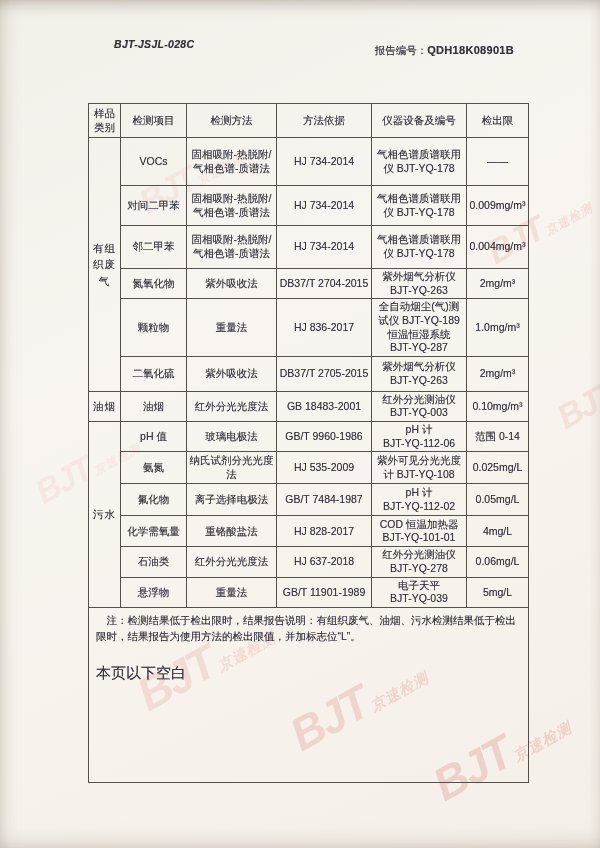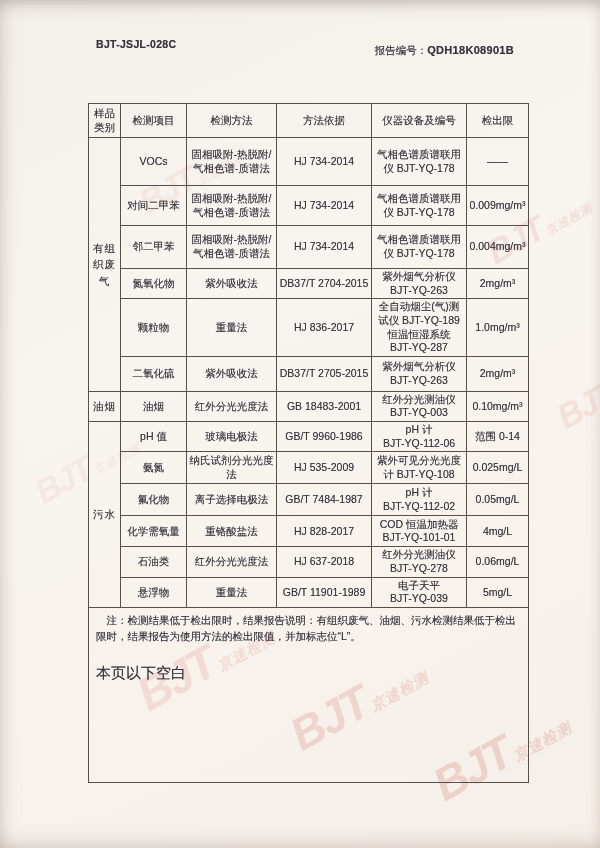--- a/index.html
+++ b/index.html
@@ -10,21 +10,21 @@
   }
   .page{
     position:absolute;inset:0;
     box-shadow:
       inset 0 14px 16px -12px rgba(125,115,105,.5),
       inset 14px 0 20px -14px rgba(150,140,130,.38),
       inset -10px 0 16px -12px rgba(160,148,138,.28),
       inset 0 -16px 22px -16px rgba(140,126,114,.4);
   }
   .txt{color:#35333c;text-shadow:0 0 .5px rgba(45,42,55,.55);}
-  .doc-code{position:absolute;left:96px;top:38px;font-size:10.5px;font-weight:bold;letter-spacing:.3px;}
+  .doc-code{position:absolute;left:114px;top:38px;font-size:10.5px;font-weight:bold;letter-spacing:.3px;font-style:italic;}
   .report-no{position:absolute;top:44px;right:86px;font-size:10.5px;}
   .report-no .rn{font-weight:bold;font-size:11px;letter-spacing:.3px;}
   .title{position:absolute;left:92px;top:74px;margin:0;font-size:14px;font-weight:bold;letter-spacing:1px;}
   table.methods-table{
     position:absolute;left:88px;top:103px;width:440px;
     border-collapse:collapse;table-layout:fixed;border-radius:8px;
   }
   .methods-table th,.methods-table td{
     border:1px solid #55504c;
     font-size:10.5px;font-weight:normal;

